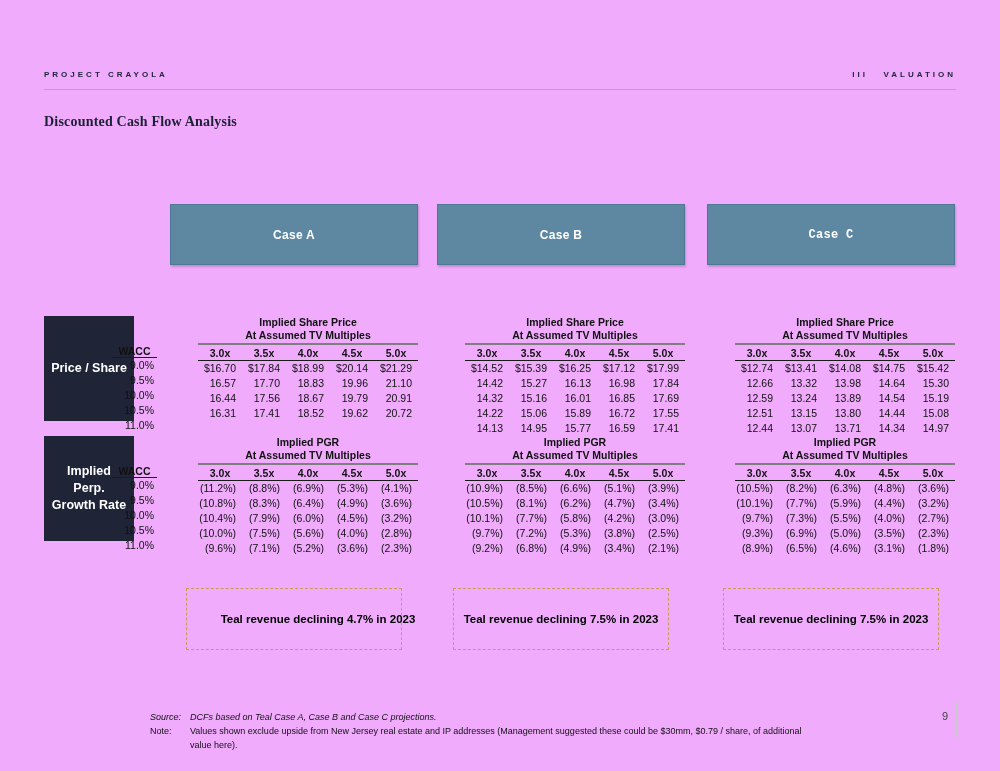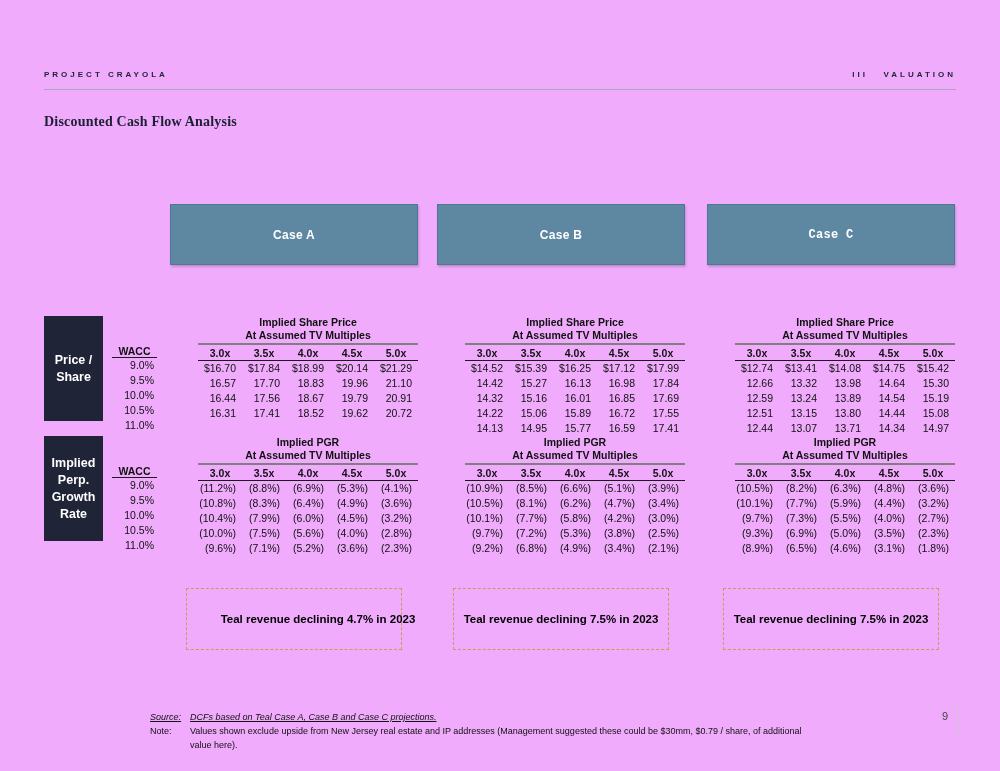--- a/index.html
+++ b/index.html
@@ -22,21 +22,21 @@
     color:#1b2133; letter-spacing:0.2px;
   }
   .case-bar {
     position:absolute; top:204px; height:61px; width:248px;
     background:var(--case-bar,#5E87A2); border:1px solid #4d7893;
     box-shadow:1px 2px 2px rgba(0,0,0,0.18);
     display:flex; align-items:center; justify-content:center;
     color:#fff; font-weight:700; font-size:12px; letter-spacing:0.3px;
   }
   .label-box {
-    position:absolute; left:44px; width:59px; height:105px;
+    position:absolute; left:44px; width:90px; height:105px;
     background:var(--label-box,#1F2437); color:#fff; font-weight:700;
     font-size:12.5px; line-height:17px; text-align:center;
     display:flex; align-items:center; justify-content:center; padding:0 6px;
   }
   .wacc-block { position:absolute; left:112px; width:45px; font-size:10.5px; }
   .wacc-header {
     font-weight:700; text-align:center; height:13px; line-height:12px;
     border-bottom:1px solid #1a1a1a;
   }
   .wacc-val { height:15px; line-height:15px; text-align:right; padding-right:3px; }
@@ -50,21 +50,21 @@
   .tbl-row .cell { text-align:right; padding-right:6px; height:15px; line-height:15px; }
   .callout {
     position:absolute; top:588px; width:216px; height:62px;
     border:1px dashed var(--callout-border,#C79D53);
     display:flex; align-items:center; justify-content:center;
   }
   .callout-text { font-weight:700; font-size:11.5px; white-space:nowrap; color:#000; }
   .footer { position:absolute; left:150px; top:710px; font-size:9px; color:#111; }
   .foot-row { display:flex; line-height:14px; }
   .foot-label { width:40px; flex:0 0 40px; }
-  .foot-italic { font-style:italic;text-decoration:underline; }
+  .foot-italic { font-style:italic; }
   .pageno { position:absolute; left:930px; top:710px; width:18px; text-align:right; font-size:11px; color:#444; }
   .pageno-rule { position:absolute; left:956px; top:701px; width:1px; height:36px; background:#c9c9c9; }
 </style>
 </head>
 <body>
 
 <div class="slide">
   <div class="hdr hdr-left">PROJECT CRAYOLA</div>
   <div class="hdr hdr-right">III   VALUATION</div>
   <div class="hdr-rule"></div>

